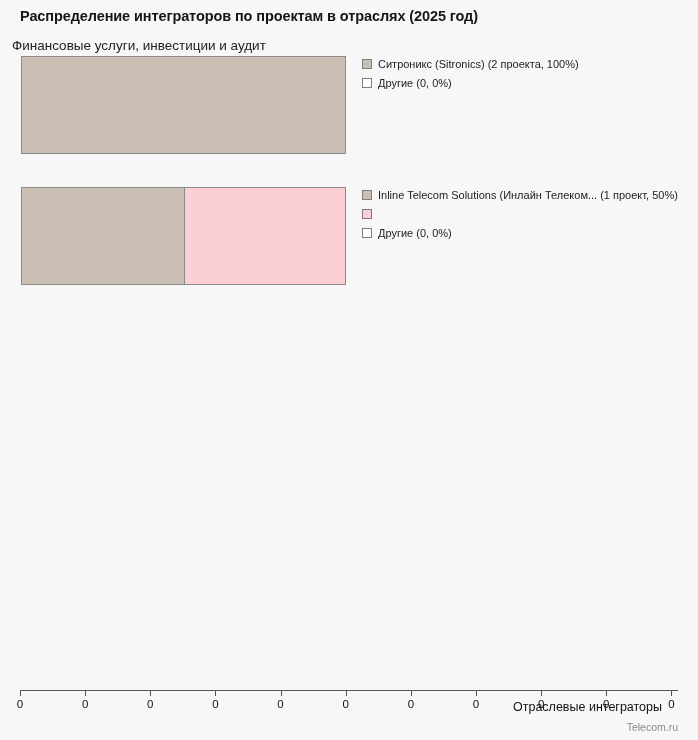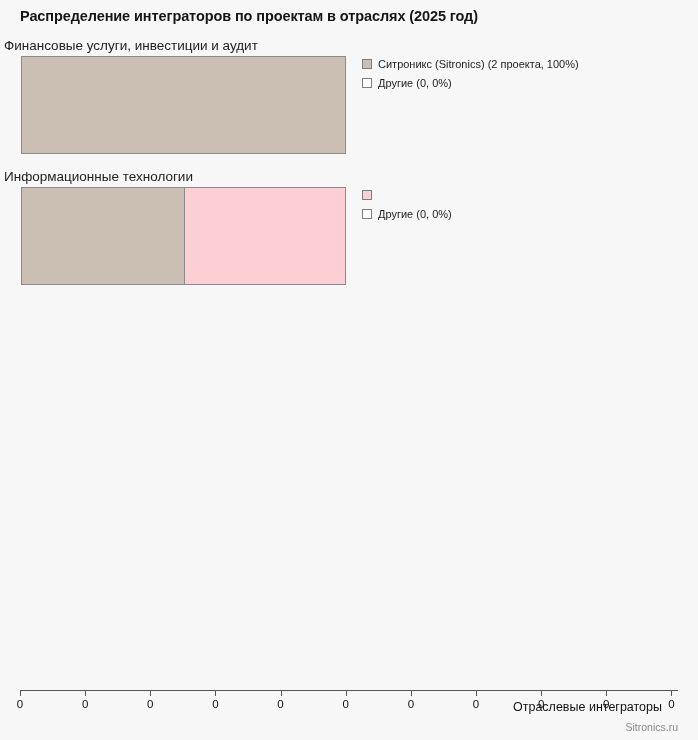--- a/index.html
+++ b/index.html
@@ -31,21 +31,21 @@
     letter-spacing: -0.1px;
   }
   
   .group {
     position: absolute;
     left: 0;
     right: 0;
   }
   .group-label {
     position: absolute;
-    left: 4px;
+    left: 12px;
     top: 0;
     font-size: 13.5px;
     color: #222;
     white-space: nowrap;
   }
   .bar-row {
     position: absolute;
     left: 21px;
     top: 18px;
     height: 98px;
@@ -150,26 +150,29 @@
         <span class="legend-text">Ситроникс (Sitronics) (2 проекта, 100%)</span>
       </div>
       <div class="legend-item">
         <span class="legend-swatch" style="background:#ffffff;"></span>
         <span class="legend-text">Другие (0, 0%)</span>
       </div>
     </div>
   </div>
 
   <div class="group" style="top:169px; height:140px;">
-    <div class="group-label">Информационные технологии</div>
     <div class="bar-row">
       <div class="bar-seg" style="width:50%; background:#cbbfb4;"></div>
       <div class="bar-seg" style="width:50%; background:#fbcfd4;"></div>
     </div>
     <div class="legend">
+      <div class="legend-item">
+        <span class="legend-swatch" style="background:#cbbfb4;"></span>
+        <span class="legend-text">Inline Telecom Solutions (Инлайн Телеком... (1 проект, 50%)</span>
+      </div>
       <div class="legend-item">
         <span class="legend-swatch" style="background:#fbcfd4;"></span>
       </div>
       <div class="legend-item">
         <span class="legend-swatch" style="background:#ffffff;"></span>
         <span class="legend-text">Другие (0, 0%)</span>
       </div>
     </div>
   </div>
 
@@ -203,15 +206,15 @@
     <div class="tick-label" style="left:79.2%;">0</div>
 
     <div class="tick" style="left:89.1%;"></div>
     <div class="tick-label" style="left:89.1%;">0</div>
 
     <div class="tick" style="left:99%;"></div>
     <div class="tick-label" style="left:99%;">0</div>
   </div>
 
   <div class="axis-title">Отраслевые интеграторы</div>
-  <div class="watermark">Sitronics.ru</div>
+  <div class="watermark">Telecom.ru</div>
 
 </div>
 
 </body></html>

